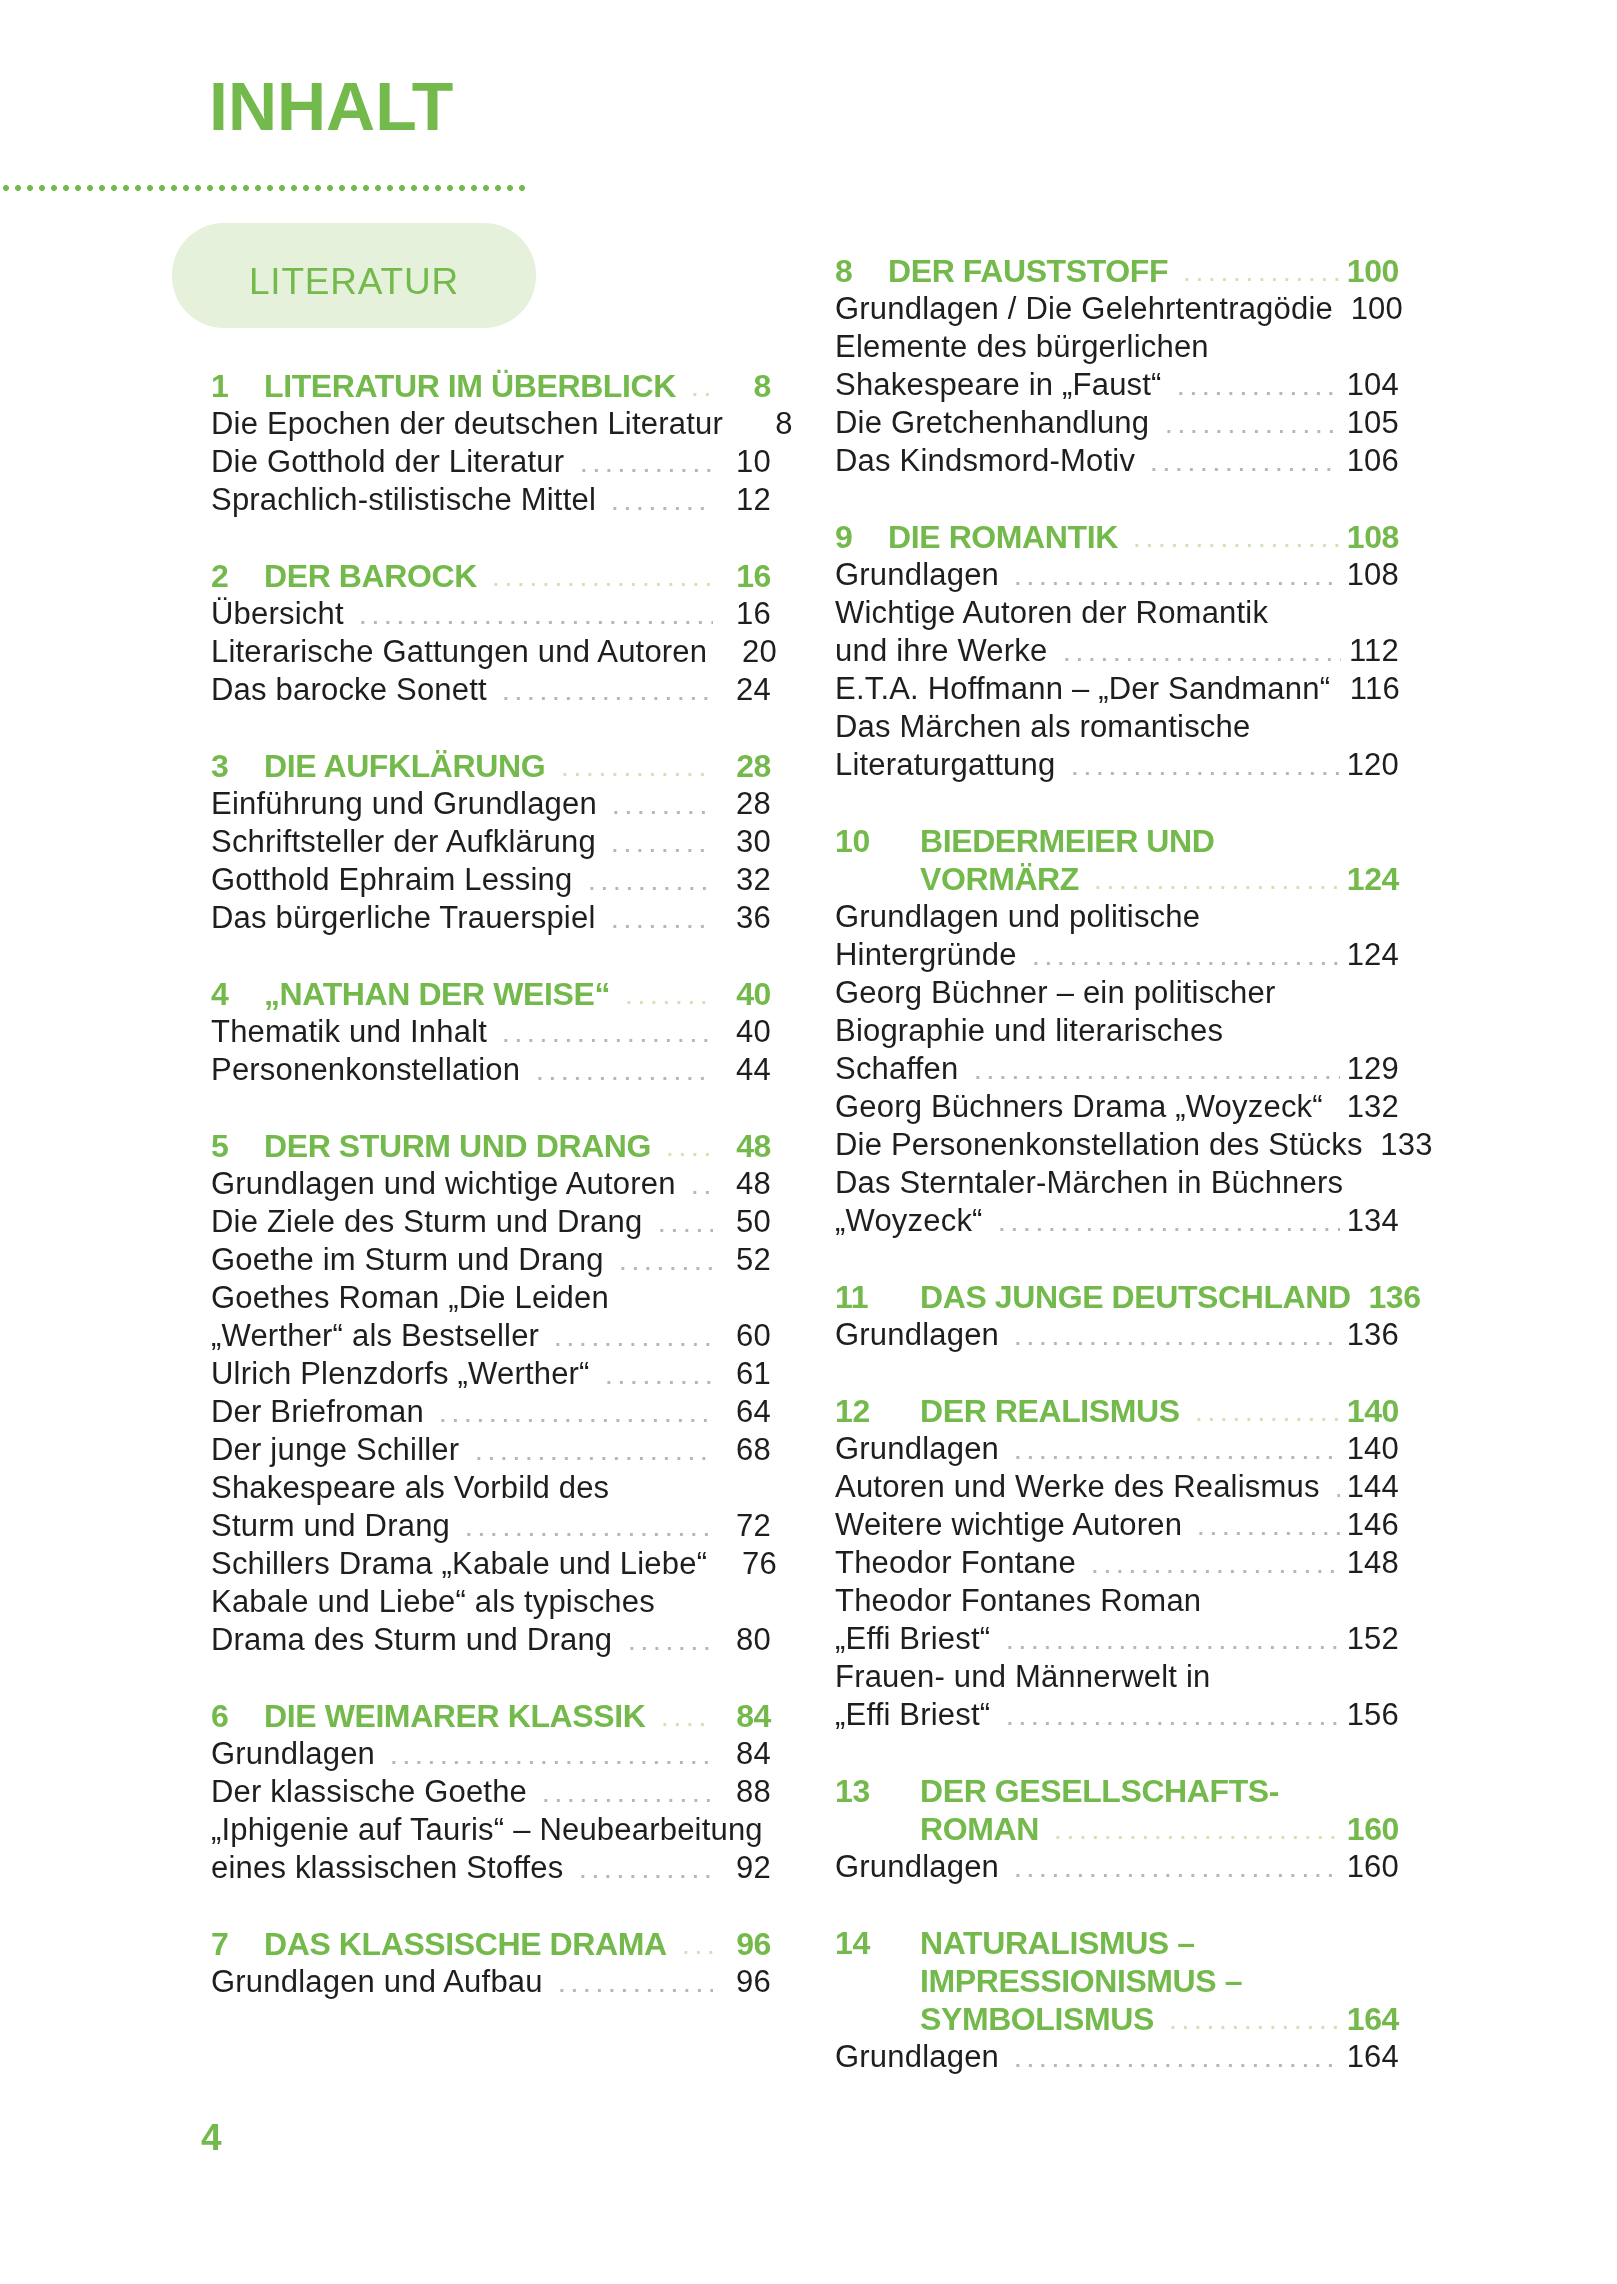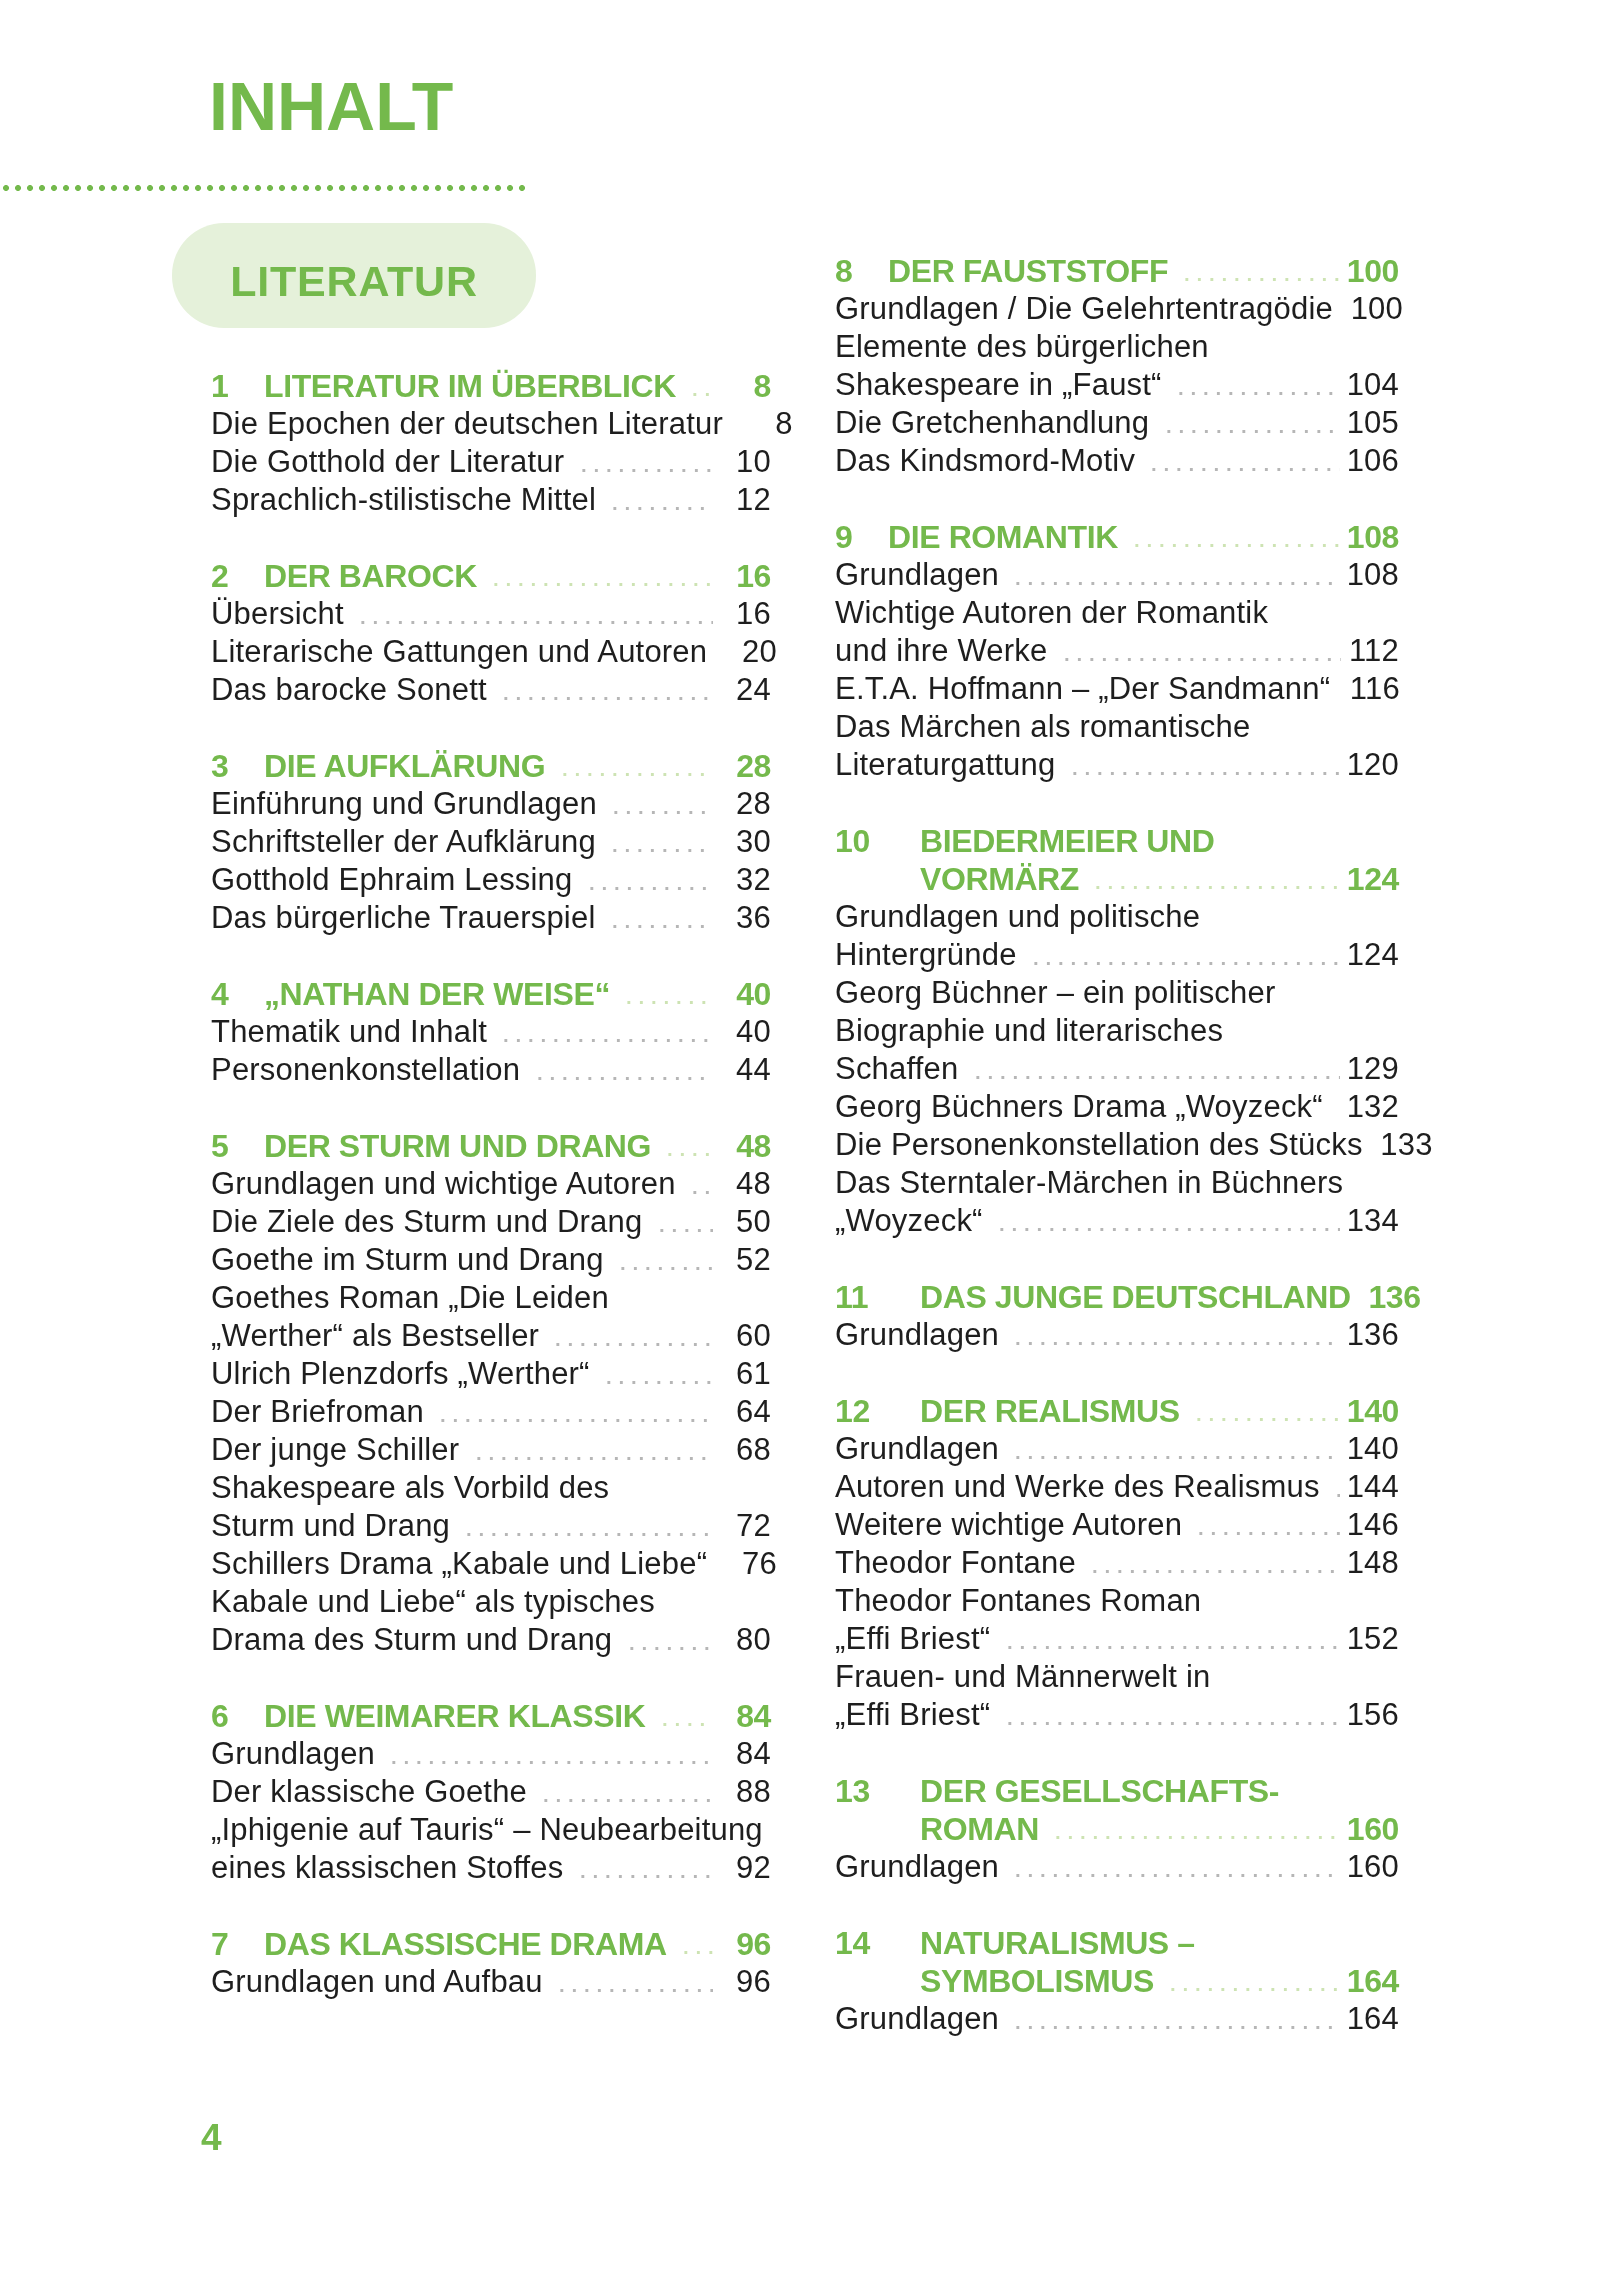--- a/index.html
+++ b/index.html
@@ -17,21 +17,21 @@
     position:absolute;left:0;top:184px;width:529px;height:8px;
     background-image:radial-gradient(circle,var(--green,#74b94c) 2.7px,transparent 3.2px);
     background-size:12px 8px;background-repeat:repeat-x;background-position:left center;
   }
   .badge{
     position:absolute;left:172px;top:223px;width:364px;height:105px;
     border-radius:52px;background:var(--badge-bg,#e5f1da);
     display:flex;align-items:center;justify-content:center;
   }
   .badge span{
-    font-size:43px;font-weight:700;letter-spacing:0.8px;
+    font-size:37px;font-weight:400;letter-spacing:0.8px;
     color:var(--green,#74b94c);
     margin-top:12px;
   }
   .col{position:absolute;width:560px;}
   #col-left{left:211px;top:367px;}
   #col-right{left:835px;top:252px;width:564px;}
   .section{margin:0 0 38px 0;}
   .row{display:flex;align-items:baseline;height:38px;line-height:38px;white-space:nowrap;}
   .row .txt{flex:0 1 auto;overflow:visible;}
   .row.item{font-size:31px;letter-spacing:0.2px;color:var(--ink,#1e1e1e);}
@@ -455,20 +455,24 @@
         <span class="page">160</span>
       </div>
     </div>
     <div class="section">
       <div class="row head">
         <span class="hnum d2">14</span>
         <span class="txt">NATURALISMUS –</span>
       </div>
       <div class="row head">
         <span class="hnum d2"></span>
+        <span class="txt">IMPRESSIONISMUS –</span>
+      </div>
+      <div class="row head">
+        <span class="hnum d2"></span>
         <span class="txt">SYMBOLISMUS</span>
         <span class="lead"></span>
         <span class="page">164</span>
       </div>
       <div class="row item">
         <span class="txt">Grundlagen</span>
         <span class="lead"></span>
         <span class="page">164</span>
       </div>
     </div>

